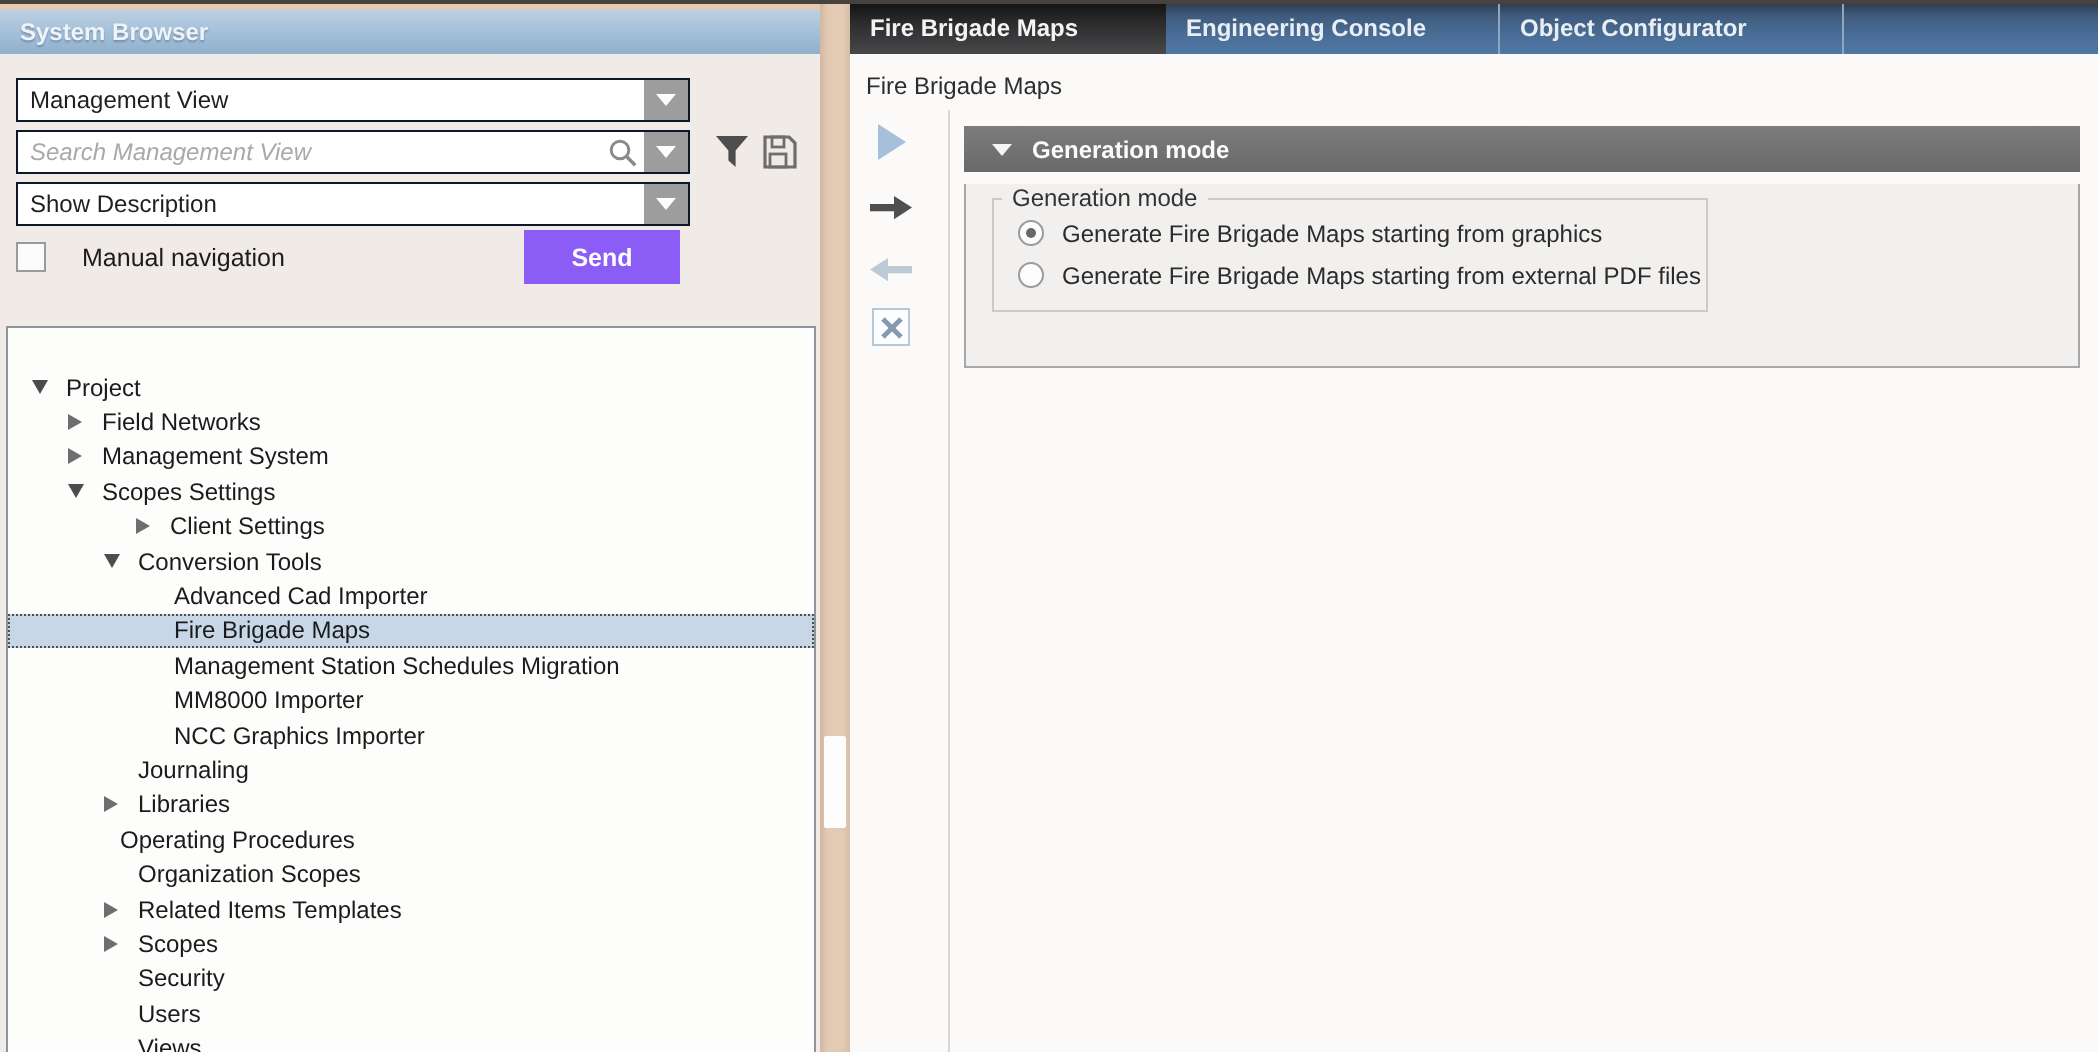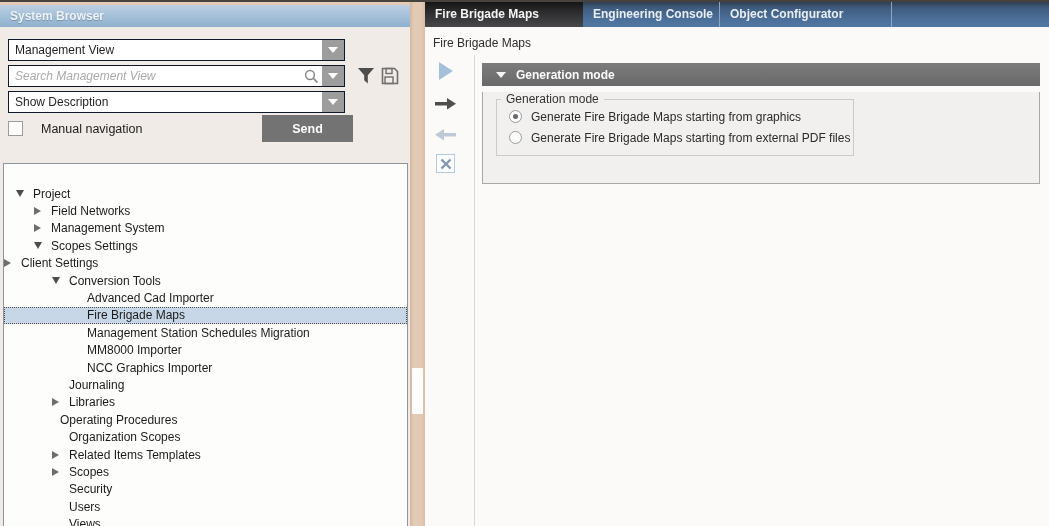--- a/index.html
+++ b/index.html
@@ -36,22 +36,22 @@
 
   #filter-icon { position:absolute; left:356px; top:61px; cursor:pointer; }
   #save-icon { position:absolute; left:380px; top:61px; cursor:pointer; }
 
   #manual-nav { position:absolute; left:8px; top:116px; display:flex;
     align-items:center; gap:18px; }
   #manual-nav .checkbox { width:15px; height:15px; background:#fcfcfc;
     border:1px solid #9b9b9b; }
   #manual-nav .cb-label { font-size:12.5px; color:#1c1c1c; }
 
-  #send-button { position:absolute; left:262px; top:110px; width:91px; height:27px;
-    background:#737373; color:#fdfdfd; font-size:12.5px; font-weight:bold;
+  #send-button { position:absolute; left:262px; top:110px; width:78px; height:27px;
+    background:#8b5cf6; color:#fdfdfd; font-size:12.5px; font-weight:bold;
     border:none; font-family:"Liberation Sans",sans-serif; }
 
   
   #tree-panel { position:absolute; left:3px; top:158px; width:405px; height:366px;
     background:#fdfdfc; border:1px solid #8d949c; border-bottom:none;
     padding-top:5px; overflow:hidden; }
   .tree-row { height:17.4px; display:flex; align-items:center; font-size:12px;
     color:#1b1b1b; cursor:default; white-space:nowrap; }
   .tree-row .arrow-box { width:17px; flex:none; display:flex; align-items:center; }
   .tri-expanded { width:0; height:0; border-left:4.5px solid transparent;
@@ -70,21 +70,21 @@
 
   
   #right-panel { position:absolute; left:425px; top:0; width:624px; height:526px;
     background:#fbfaf9; }
   #tab-bar { height:27px; display:flex;
     background:linear-gradient(180deg,#2b3440 0%, #3f5c7e 30%, #4b6f99 70%, #5078a4 100%); }
   .tab { height:27px; display:flex; align-items:center; padding-left:10px;
     font-size:12px; font-weight:bold; color:#e9eef4; cursor:pointer;
     border-right:1px solid #8ea6c1; }
   .tab:nth-child(1){ width:158px; }
-  .tab:nth-child(2){ width:137px; }
+  .tab:nth-child(2){ width:167px; }
   .tab:nth-child(3){ width:172px; }
   .tab.active { background:linear-gradient(180deg,#101010 0%, #2d2d2f 45%, #48484b 100%);
     border-right:none; color:#f4f4f4; }
 
   #breadcrumb { position:absolute; left:8px; top:36px; font-size:12px; color:#2d2d2d; }
 
   #tool-vline { position:absolute; left:49px; top:55px; bottom:0; width:1px;
     background:#dbd9d6; }
 
   .tool-icon { position:absolute; cursor:pointer; }
@@ -190,21 +190,21 @@
           <span class="tri-collapsed"></span>
         </span>
         <span>Management System</span>
       </div>
       <div class="tree-row" style="padding-left: 30px;">
         <span class="arrow-box">
           <span class="tri-expanded"></span>
         </span>
         <span>Scopes Settings</span>
       </div>
-      <div class="tree-row" style="">
+      <div class="tree-row" style="padding-left: 48px; margin-left: 16px;">
         <span class="arrow-box">
           <span class="tri-collapsed"></span>
         </span>
         <span>Client Settings</span>
       </div>
       <div class="tree-row" style="padding-left: 48px;">
         <span class="arrow-box">
           <span class="tri-expanded"></span>
         </span>
         <span>Conversion Tools</span>

